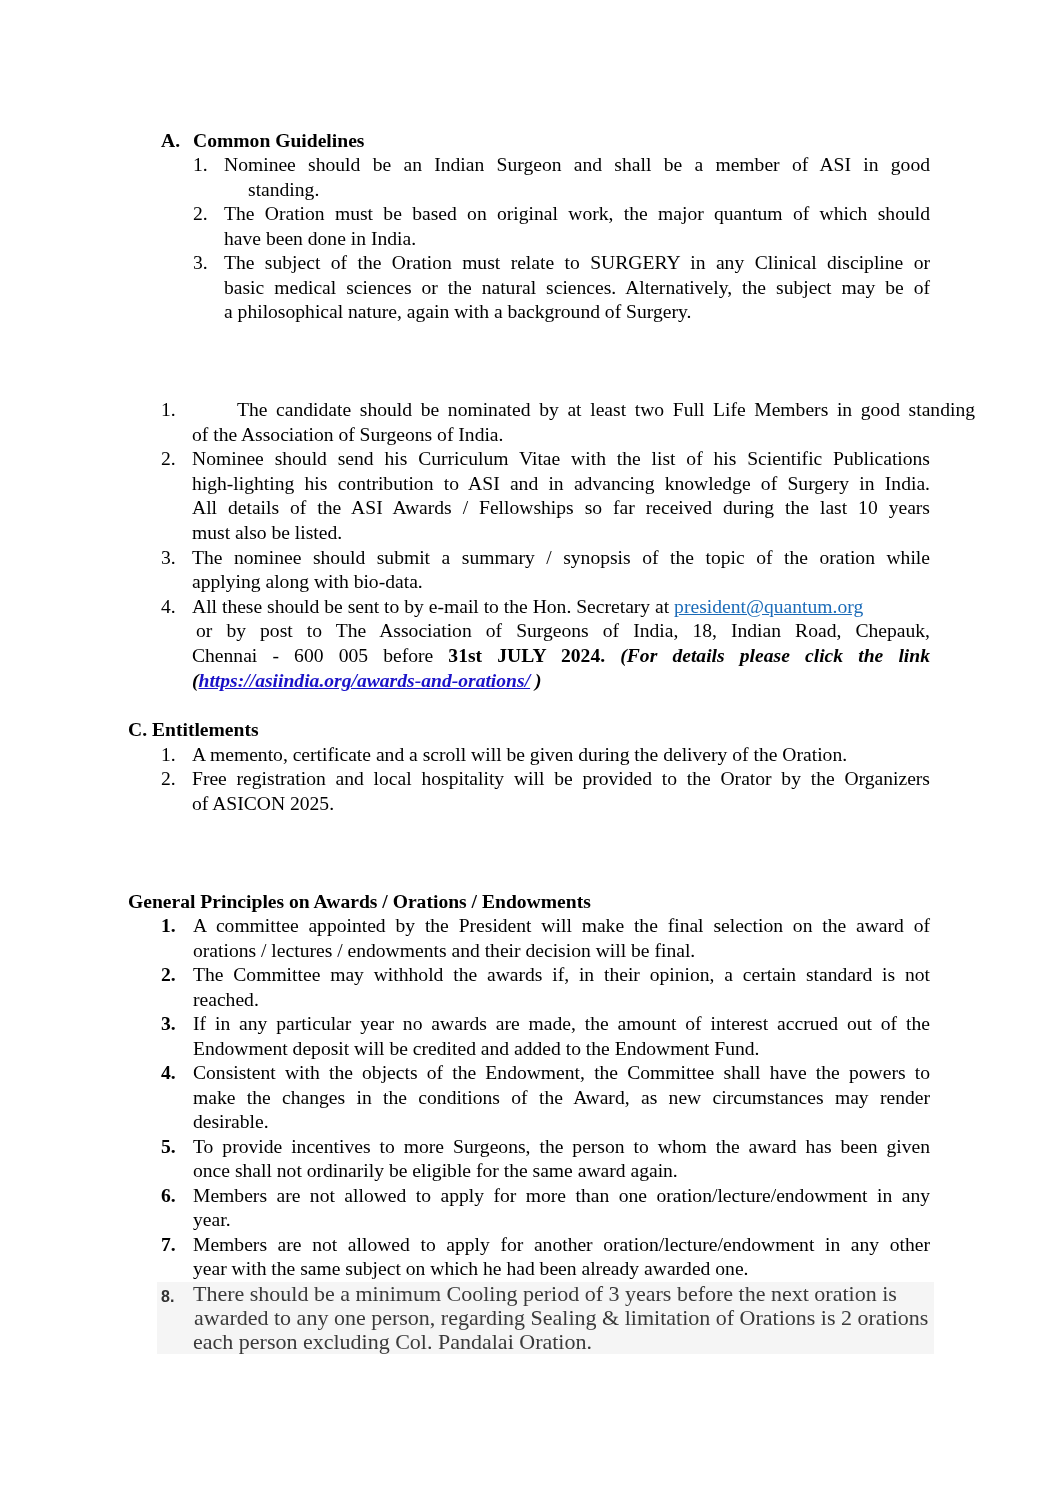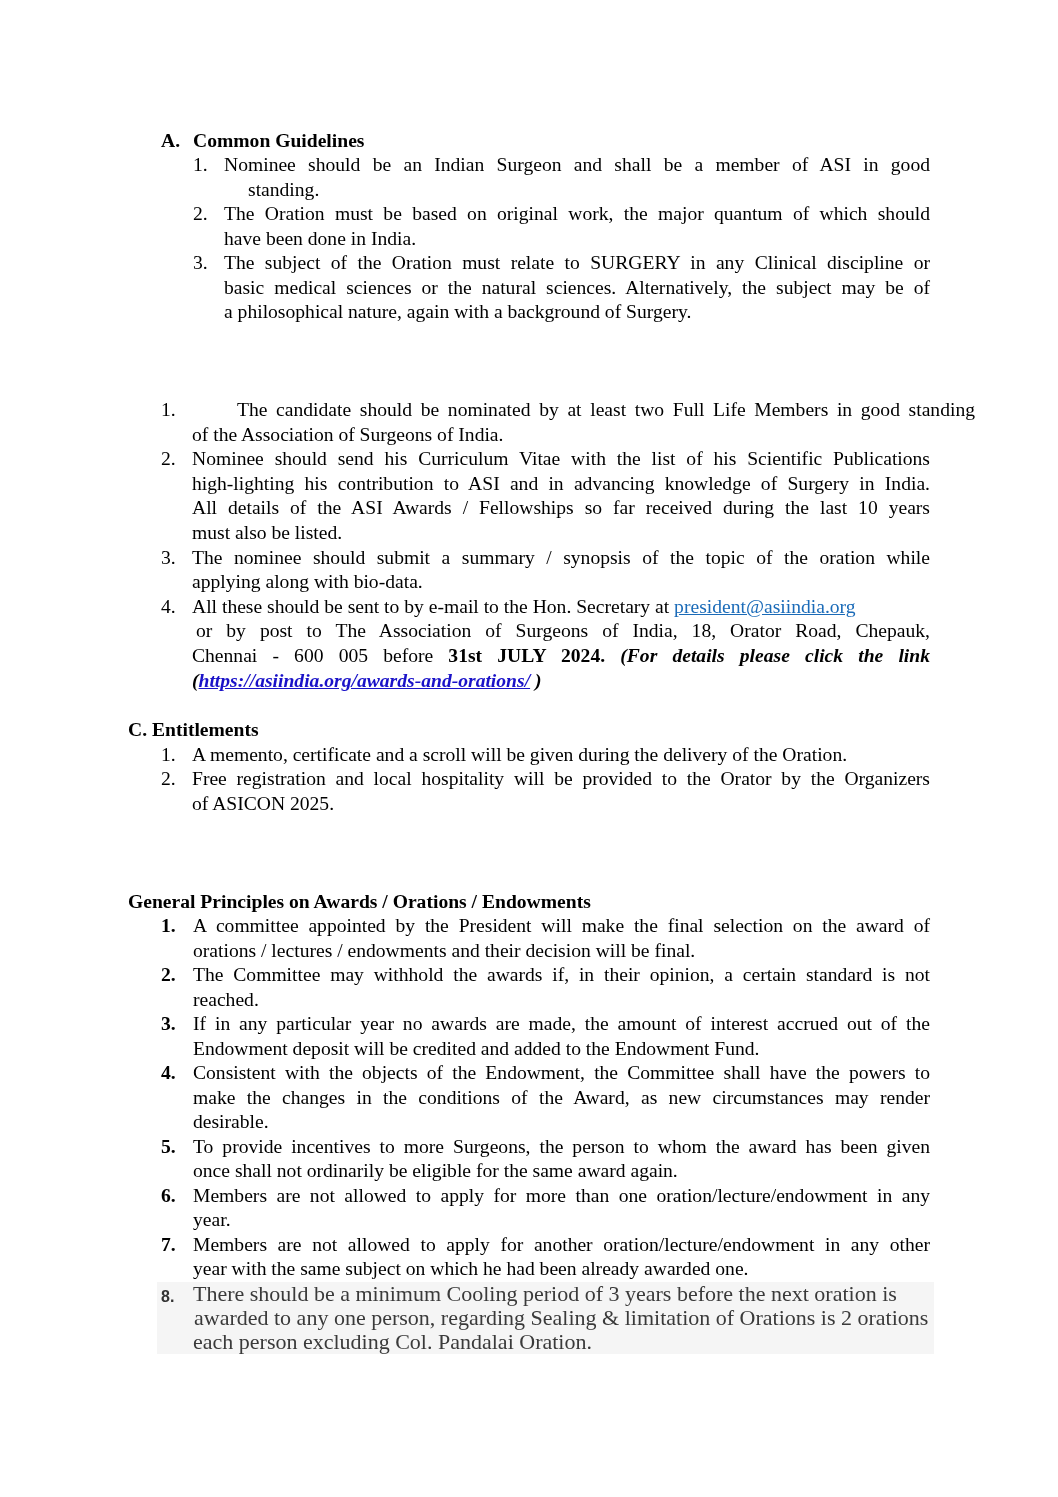--- a/index.html
+++ b/index.html
@@ -48,22 +48,22 @@
     <div class="line just" style="left:192px; top:447px; width:738px;">Nominee should send his Curriculum Vitae with the list of his Scientific Publications</div>
     <div class="line just" style="left:192px; top:472px; width:738px;">high-lighting his contribution to ASI and in advancing knowledge of Surgery in India.</div>
     <div class="line just" style="left:192px; top:496px; width:738px;">All details of the ASI Awards / Fellowships so far received during the last 10 years</div>
     <div class="line" style="left:192px; top:521px;">must also be listed.</div>
 
     <div class="num" style="left:161px; top:546px;">3.</div>
     <div class="line just" style="left:192px; top:546px; width:738px;">The nominee should submit a summary / synopsis of the topic of the oration while</div>
     <div class="line" style="left:192px; top:570px;">applying along with bio-data.</div>
 
     <div class="num" style="left:161px; top:595px;">4.</div>
-    <div class="line" style="left:192px; top:595px;"><span>All these should be sent to by e-mail to the Hon. Secretary at </span><a class="email-link">president@asiindia.org</a></div>
-    <div class="line just" style="left:196px; top:619px; width:734px;">or by post to The Association of Surgeons of India, 18, Orator Road, Chepauk,</div>
+    <div class="line" style="left:192px; top:595px;"><span>All these should be sent to by e-mail to the Hon. Secretary at </span><a class="email-link">president@quantum.org</a></div>
+    <div class="line just" style="left:196px; top:619px; width:734px;">or by post to The Association of Surgeons of India, 18, Indian Road, Chepauk,</div>
     <div class="line just" style="left:192px; top:644px; width:738px;"><span>Chennai - 600 005 before </span><span class="b">31st JULY 2024.</span><span class="bi"> (For details please click the link</span></div>
     <div class="line" style="left:192px; top:669px;"><span class="bi">(</span><a class="url-link">https://asiindia.org/awards-and-orations/</a><span class="bi"> )</span></div>
   </div>
 
   <div class="line b" style="left:128px; top:718px;">C. Entitlements</div>
   <div>
     <div class="num" style="left:161px; top:743px;">1.</div>
     <div class="line" style="left:192px; top:743px;">A memento, certificate and a scroll will be given during the delivery of the Oration.</div>
 
     <div class="num" style="left:161px; top:767px;">2.</div>

